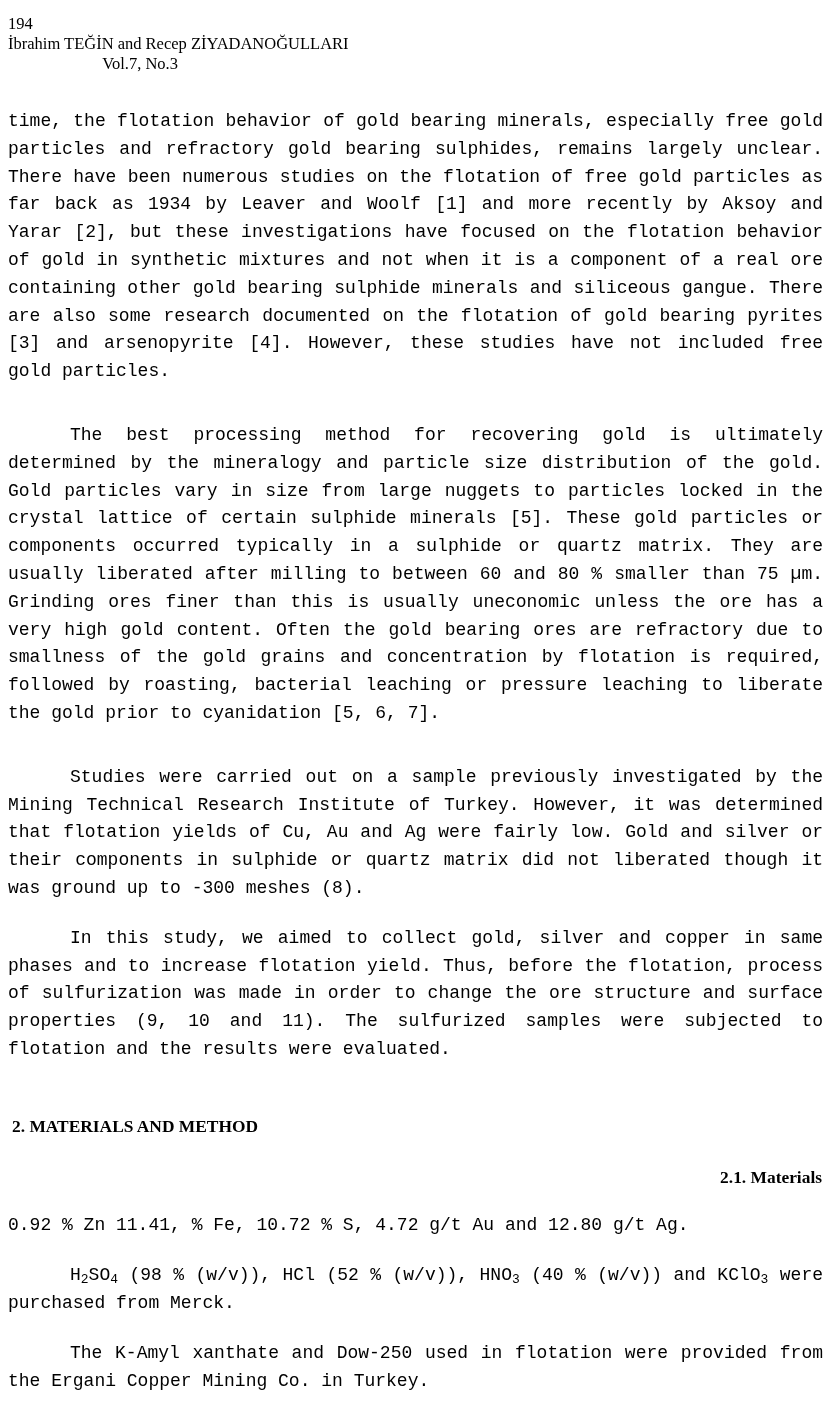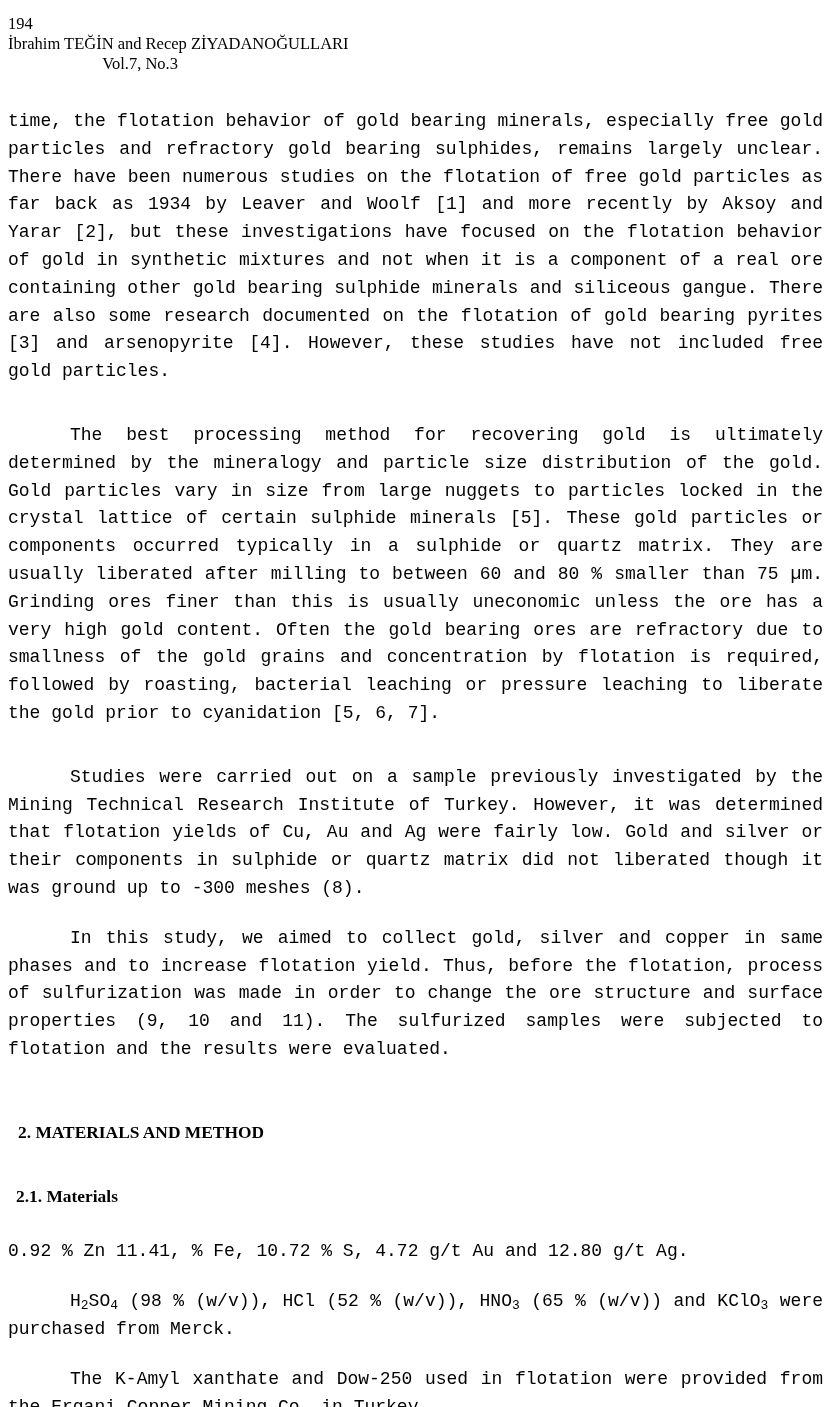--- a/index.html
+++ b/index.html
@@ -60,28 +60,29 @@
   }
   p.indent {
     text-indent: 62px;
   }
   .gap-lg { height: 36px; }
   .gap-md { height: 22px; }
   .gap-xl { height: 46px; }
   h2.section {
     font-size: 17.4px;
     font-weight: bold;
-    margin: 10px;
+    margin: 4px;
     line-height: 1.4;
   }
   h3.subsection {
     font-size: 17.4px;
     font-weight: bold;
-    margin: 8px;
+    margin: 1px;
     line-height: 1.4;
+    text-align: right;
   }
   sub {
     font-size: 0.72em;
     vertical-align: -0.25em;
   }
   .nowrapline {
     text-align: left;
   }
 </style>
 </head>
@@ -118,20 +119,20 @@
     <div class="gap-md"></div>
 
     <h3 class="subsection">2.1. Materials</h3>
 
     <div class="gap-md"></div>
 
     <p class="body nowrapline">0.92  %  Zn 11.41, % Fe, 10.72 %  S, 4.72 g/t Au and 12.80 g/t Ag.</p>
 
     <div class="gap-md"></div>
 
-    <p class="body indent"><span>H</span><sub>2</sub><span>SO</span><sub>4</sub><span> (98 % (w/v)), HCl (52 % (w/v)), HNO</span><sub>3</sub><span> (65 % (w/v)) and KClO</span><sub>3</sub><span> were purchased from Merck.</span></p>
+    <p class="body indent"><span>H</span><sub>2</sub><span>SO</span><sub>4</sub><span> (98 % (w/v)), HCl (52 % (w/v)), HNO</span><sub>3</sub><span> (40 % (w/v)) and KClO</span><sub>3</sub><span> were purchased from Merck.</span></p>
 
     <div class="gap-md"></div>
 
     <p class="body indent">The K-Amyl xanthate and Dow-250 used in flotation were provided from the Ergani Copper Mining Co. in Turkey.</p>
 
   </div>
 </div>
 
 </body></html>

